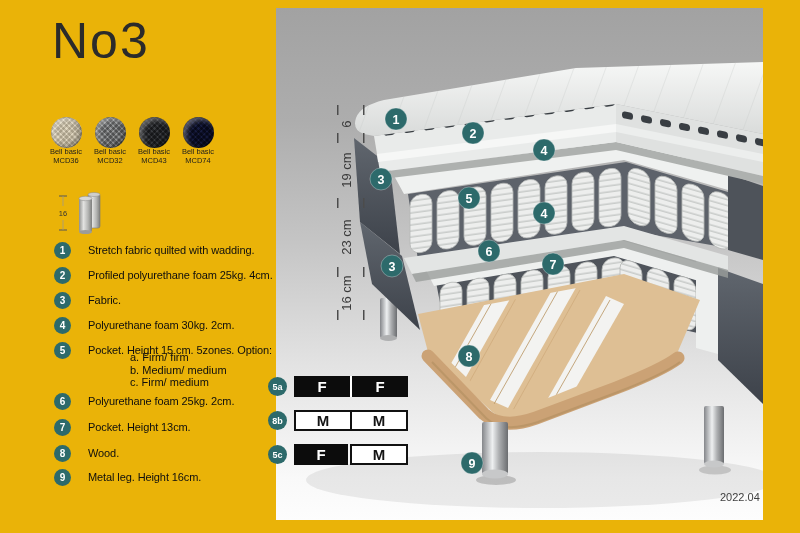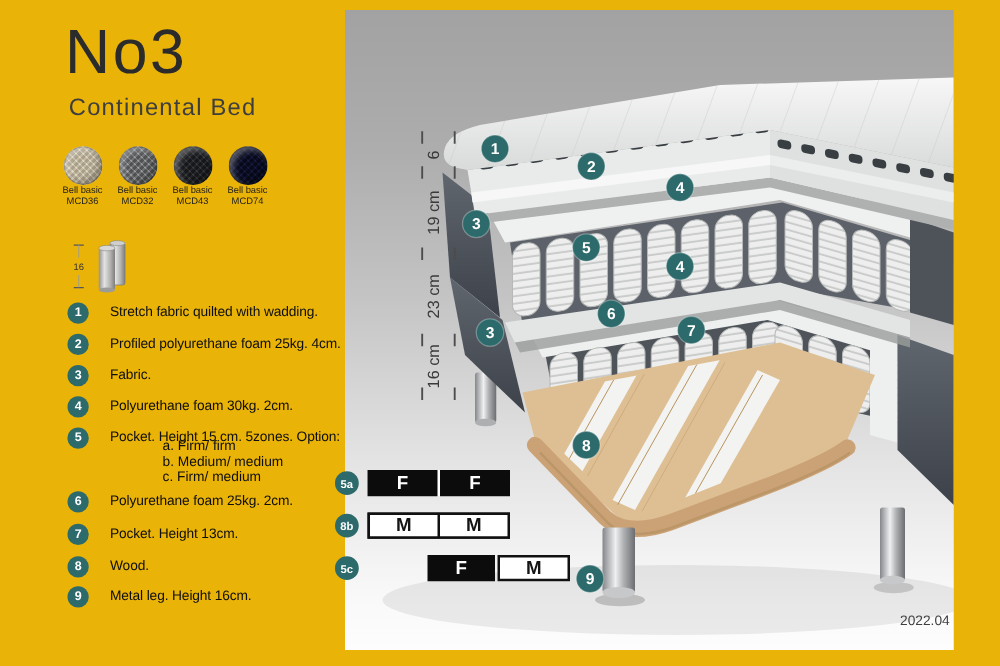--- a/index.html
+++ b/index.html
@@ -62,21 +62,20 @@
   .cell.dark  { background:#0c0c0c; color:#ffffff; }
   .cell.light { background:#ffffff; color:#141414; }
   .cells.mixed .cell.light { border:2px solid #111111; box-sizing:border-box; }
 </style>
 </head>
 <body>
 
 <div class="stage" style="--accent: #2d6a6b;">
 
   <div class="title">No3</div>
-  <div class="subtitle">Continental Bed</div>
 
   <div class="swatches">
     <div class="swatch">
       <div class="swatch-dot" style="--sw-base: #cfc9bb; --sw-weave: #efeade;"></div>
       <div class="swatch-label">
           <span>Bell basic</span>
           <span>MCD36</span>
         </div>
     </div>
     <div class="swatch">
@@ -393,21 +392,21 @@
       <div class="cell dark">F</div>
     </div>
   </div>
   <div class="frow" style="left:268px; top:410px;">
     <span class="fbadge">8b</span>
     <div class="cells rowlight">
       <div class="cell light">M</div>
       <div class="cell light">M</div>
     </div>
   </div>
-  <div class="frow" style="left:268px; top:444px;gap:48px;">
+  <div class="frow" style="left:268px; top:444px;">
     <span class="fbadge">5c</span>
     <div class="cells mixed">
       <div class="cell dark">F</div>
       <div class="cell light">M</div>
     </div>
   </div>
 
 </div>
 
 </body></html>

